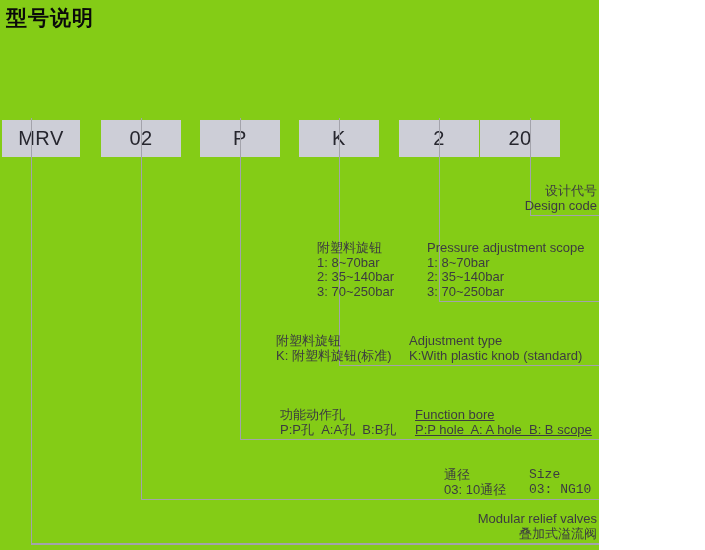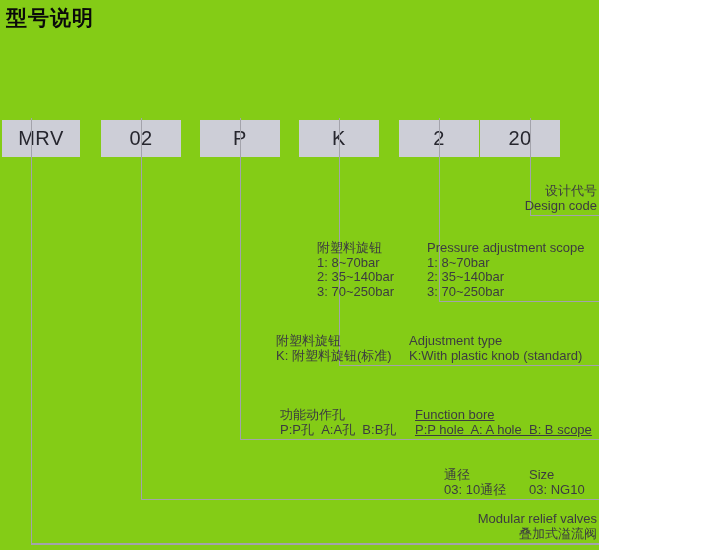--- a/index.html
+++ b/index.html
@@ -53,21 +53,21 @@
   .blk-function{bottom:113px;}
   .blk-size{bottom:53px;}
   .blk-product{bottom:9px;}
   .blk-pressure .c{width:110px;}
   .blk-pressure .e{width:170px;}
   .blk-adjust .c{width:133px;}
   .blk-adjust .e{width:188px;}
   .blk-function .c{width:135px;}
   .blk-function .e{width:182px;text-decoration:underline;}
   .blk-size .c{width:85px;}
-  .blk-size .e{width:68px;}
+  .blk-size .e{width:68px;font-family:Liberation Mono, monospace;}
 </style>
 </head>
 <body>
 
 <div class="canvas">
 
   <h1 class="page-title">型号说明</h1>
 
   <div class="code-box b1">MRV</div>
   <div class="code-box b2">02</div>

